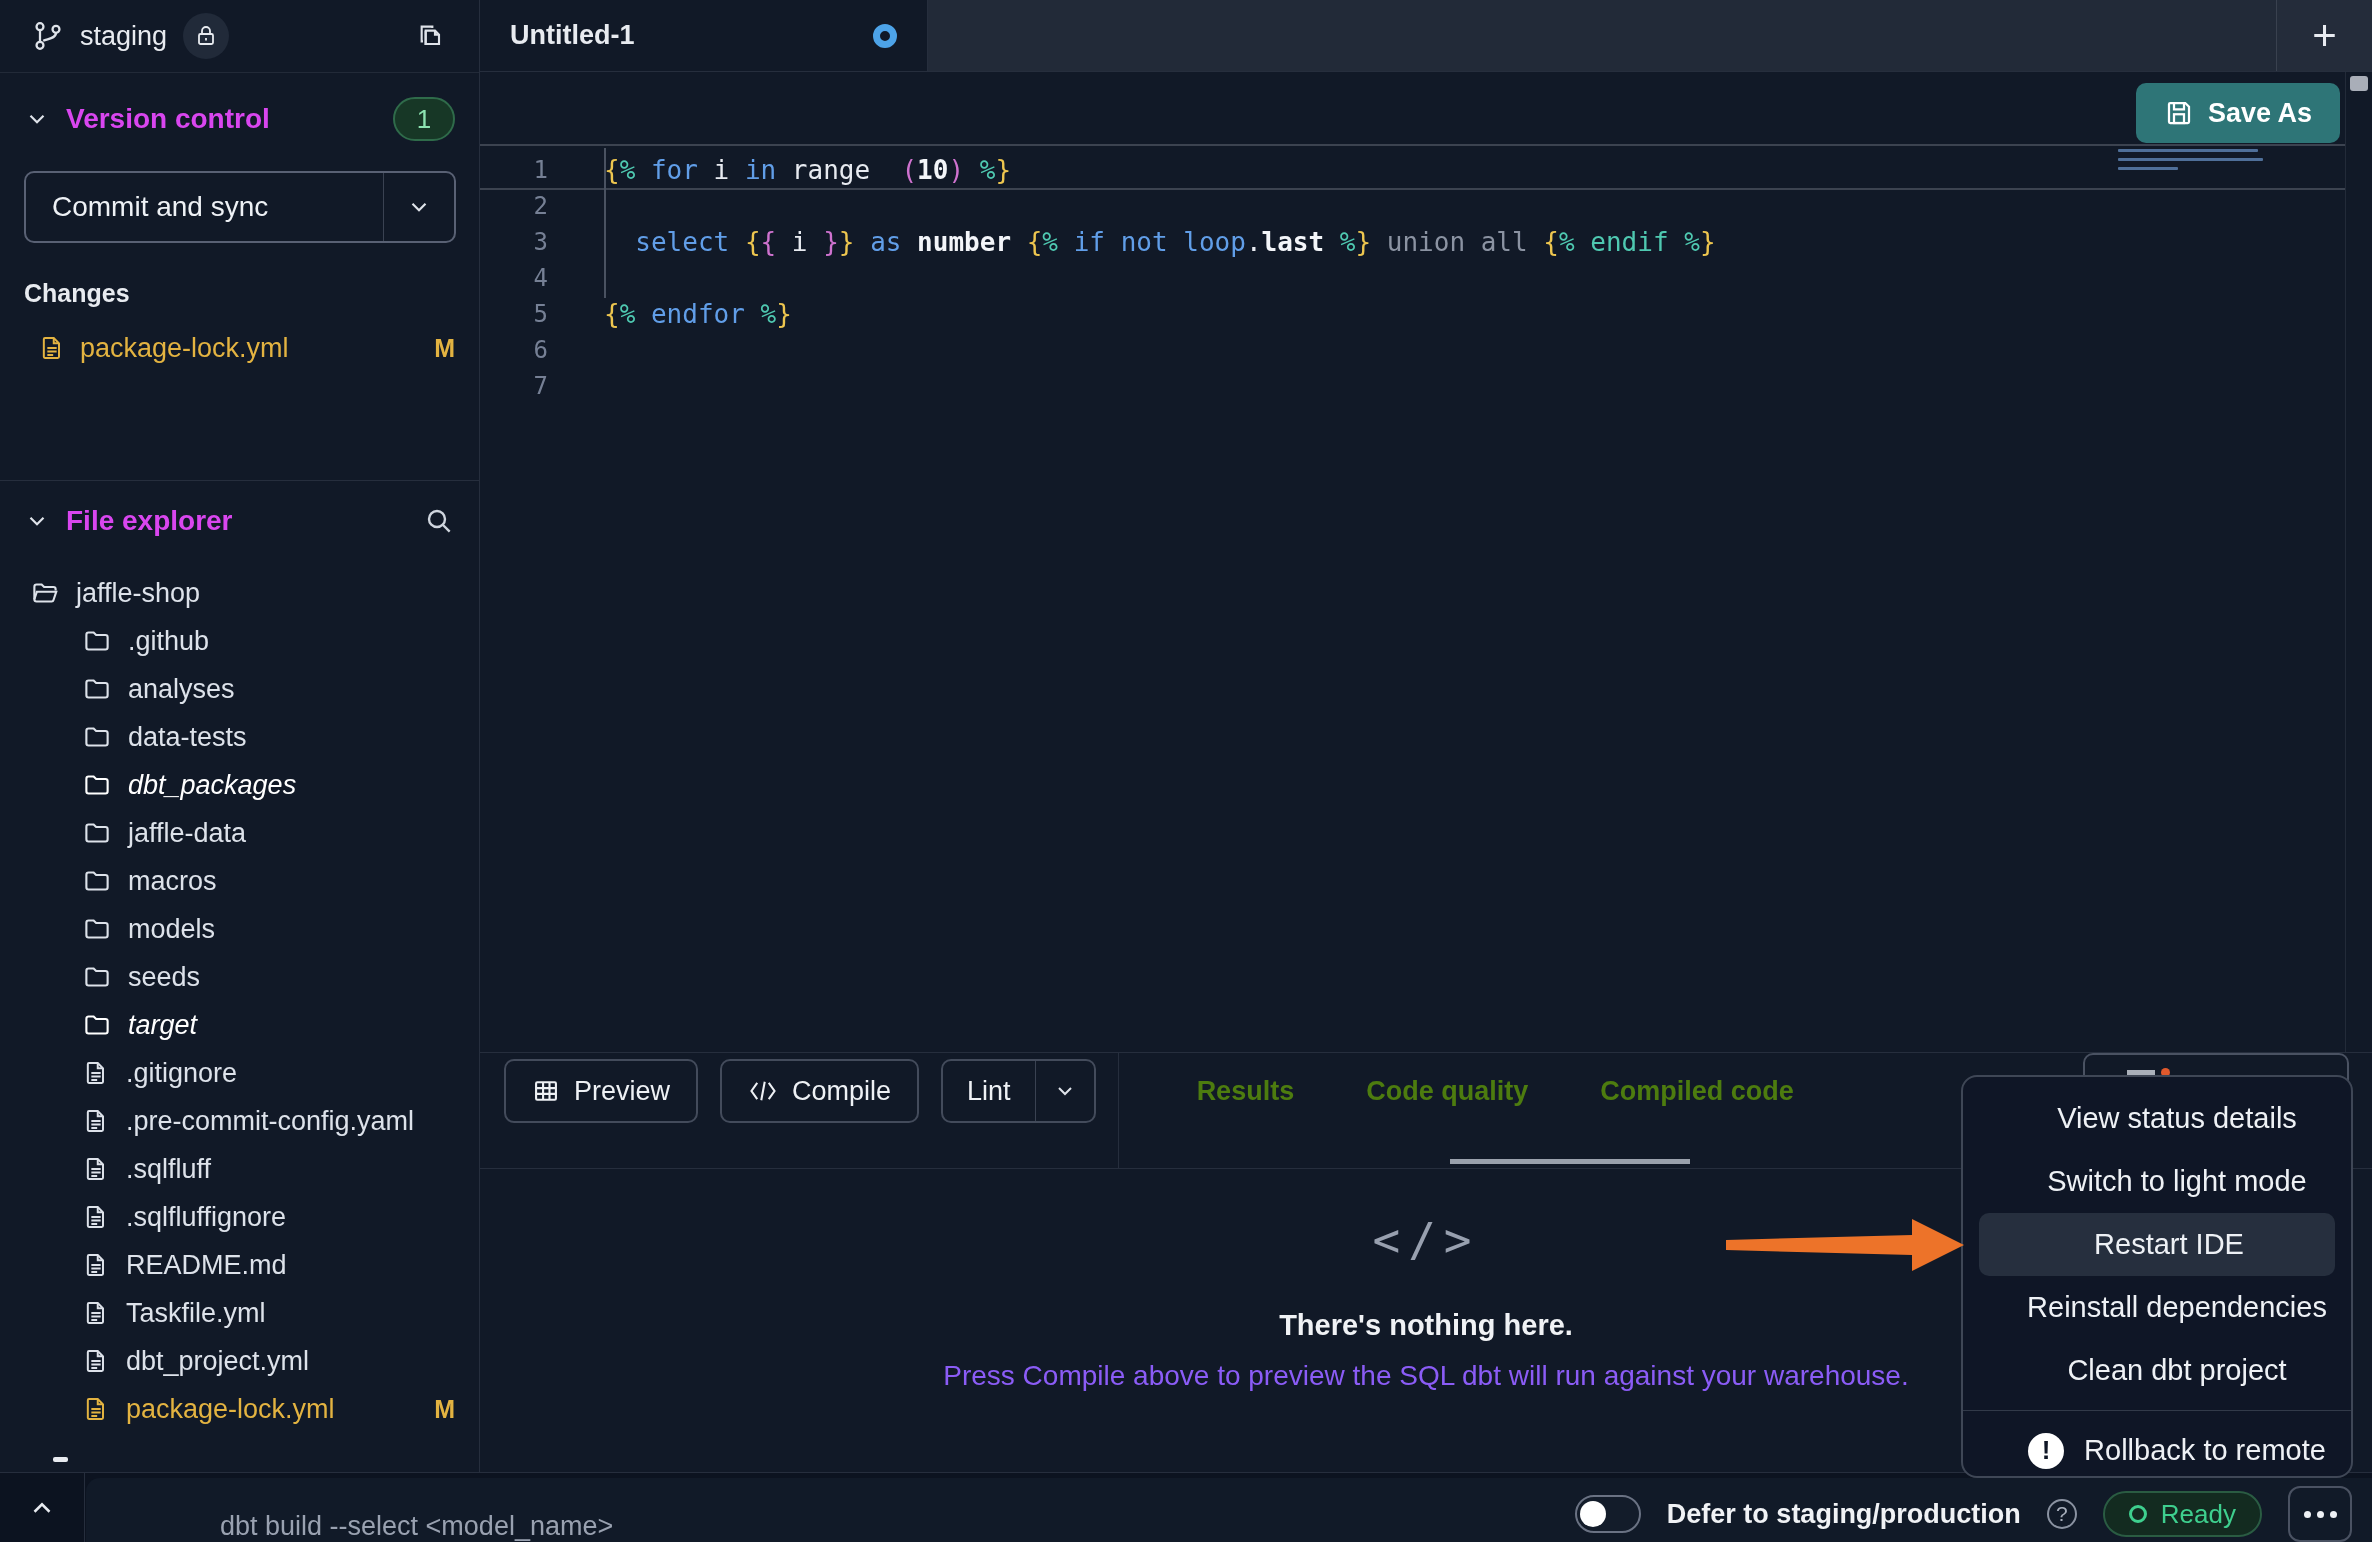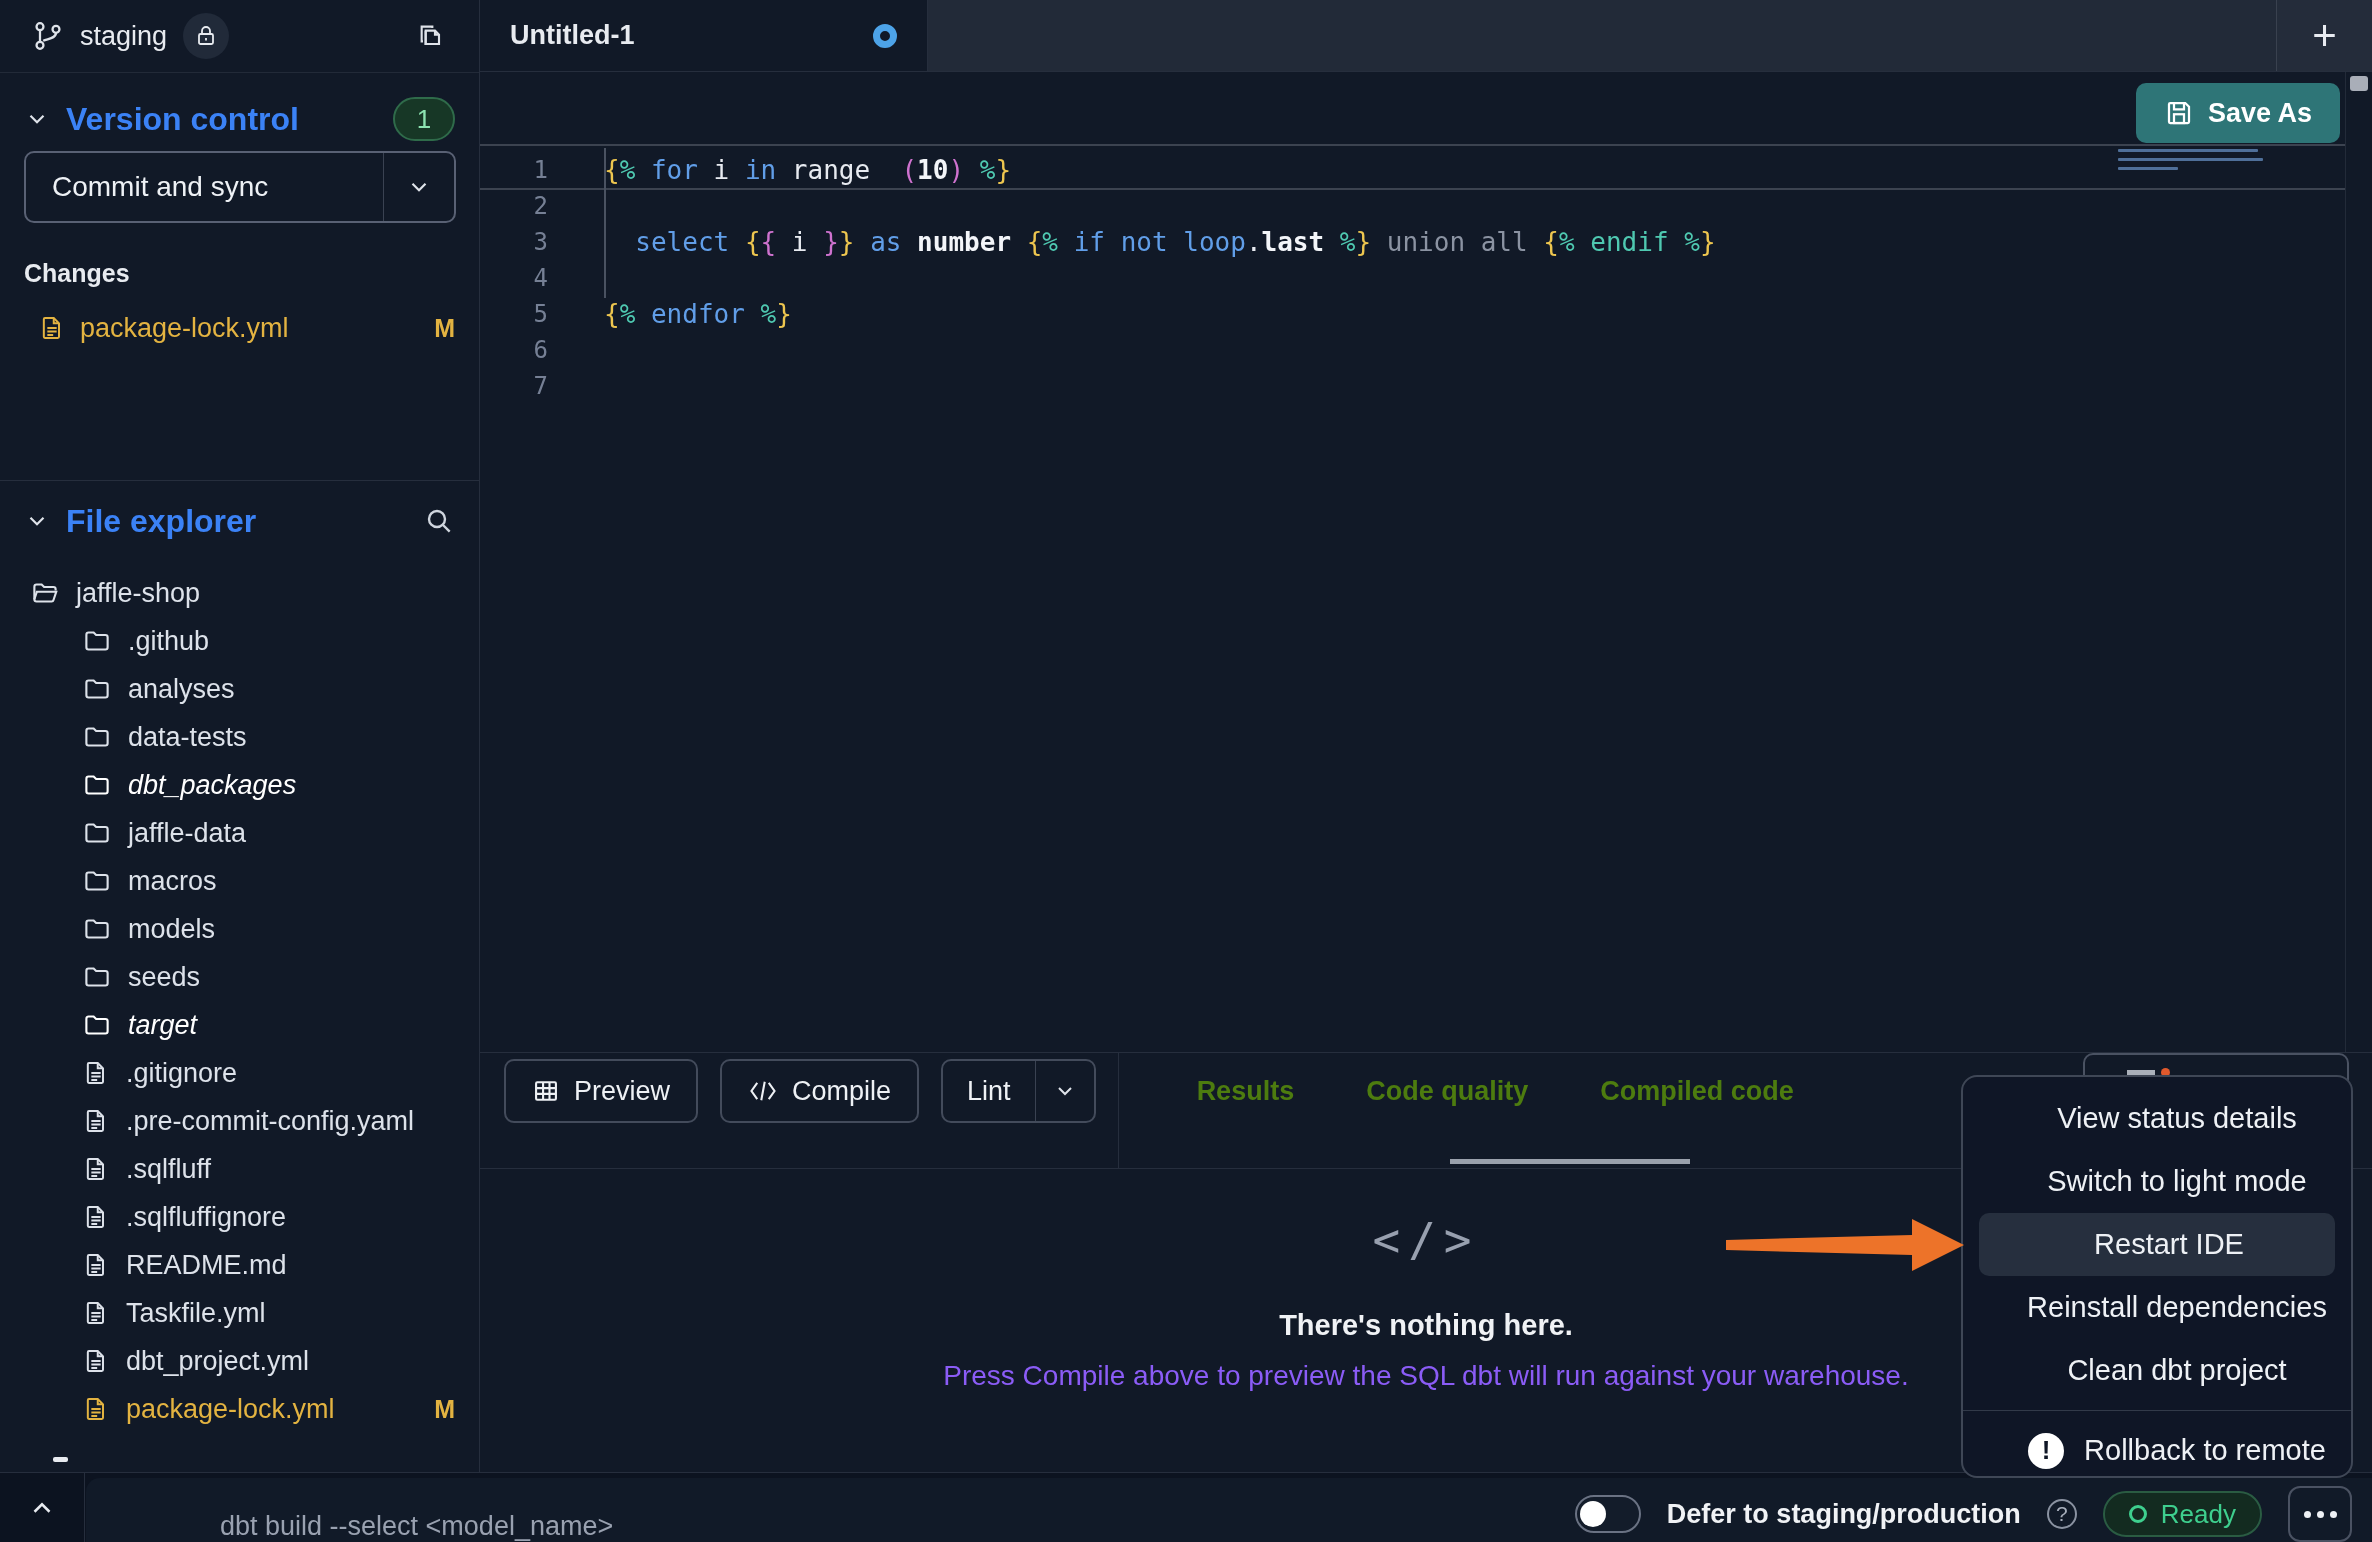--- a/index.html
+++ b/index.html
@@ -9,24 +9,24 @@
     font-family:"Liberation Sans",sans-serif;
   }
   svg{display:block;}
   
   .sidebar{position:absolute;left:0;top:0;width:480px;height:1472px;background:#111927;border-right:1px solid #262e3d;box-sizing:border-box;}
   .git-header{height:72px;display:flex;align-items:center;gap:16px;padding:0 32px;border-bottom:1px solid #222a38;}
   .branch-name{font-size:27px;}
   .lock-chip{width:46px;height:46px;border-radius:50%;background:#212a39;display:flex;align-items:center;justify-content:center;}
   .copy-btn{margin-left:auto;background:none;border:none;padding:0;cursor:pointer;color:#dfe3ea;}
   .sec-header{display:flex;align-items:center;gap:16px;padding:0 24px;height:48px;}
-  .sec-header h2{font-size:32px;margin:0;font-weight:700;color:#3b82f6;}
+  .sec-header h2{font-size:28px;margin:0;font-weight:700;color:#d946ef;}
   .vc .sec-header{margin-top:22px;}
   .vc-badge{margin-left:auto;min-width:62px;height:44px;border-radius:22px;background:#173726;border:2px solid #2f6b4a;color:#8ce3b1;display:flex;align-items:center;justify-content:center;font-size:26px;box-sizing:border-box;}
-  .commit-btn{margin:8px 24px 0;width:432px;height:72px;border:2px solid #596174;border-radius:10px;background:transparent;color:#eef1f5;display:flex;align-items:center;font-size:28px;font-family:inherit;padding:0;box-sizing:border-box;cursor:pointer;}
+  .commit-btn{margin:28px 24px 0;width:432px;height:72px;border:2px solid #596174;border-radius:10px;background:transparent;color:#eef1f5;display:flex;align-items:center;font-size:28px;font-family:inherit;padding:0;box-sizing:border-box;cursor:pointer;}
   .commit-btn .lbl{padding-left:26px;}
   .commit-btn .split{margin-left:auto;width:70px;height:100%;border-left:1px solid #3a4252;display:flex;align-items:center;justify-content:center;}
   .changes-label{margin:36px 24px 0;font-size:25px;font-weight:700;}
   .change-row{margin-top:16px;height:48px;display:flex;align-items:center;gap:14px;padding:0 24px 0 38px;color:#e3b341;font-size:27px;cursor:pointer;}
   .change-row .badge-m,.tree-row .badge-m{margin-left:auto;font-weight:700;font-size:25px;color:#e3b341;}
   .section-divider{position:absolute;top:480px;left:0;right:0;height:1px;background:#262e3d;}
   .fe{position:absolute;top:481px;left:0;right:0;bottom:0;overflow:hidden;}
   .fe .sec-header{margin-top:16px;}
   .search-btn{margin-left:auto;background:none;border:none;padding:0;cursor:pointer;color:#cfd5de;}
   .tree{margin-top:24px;}

